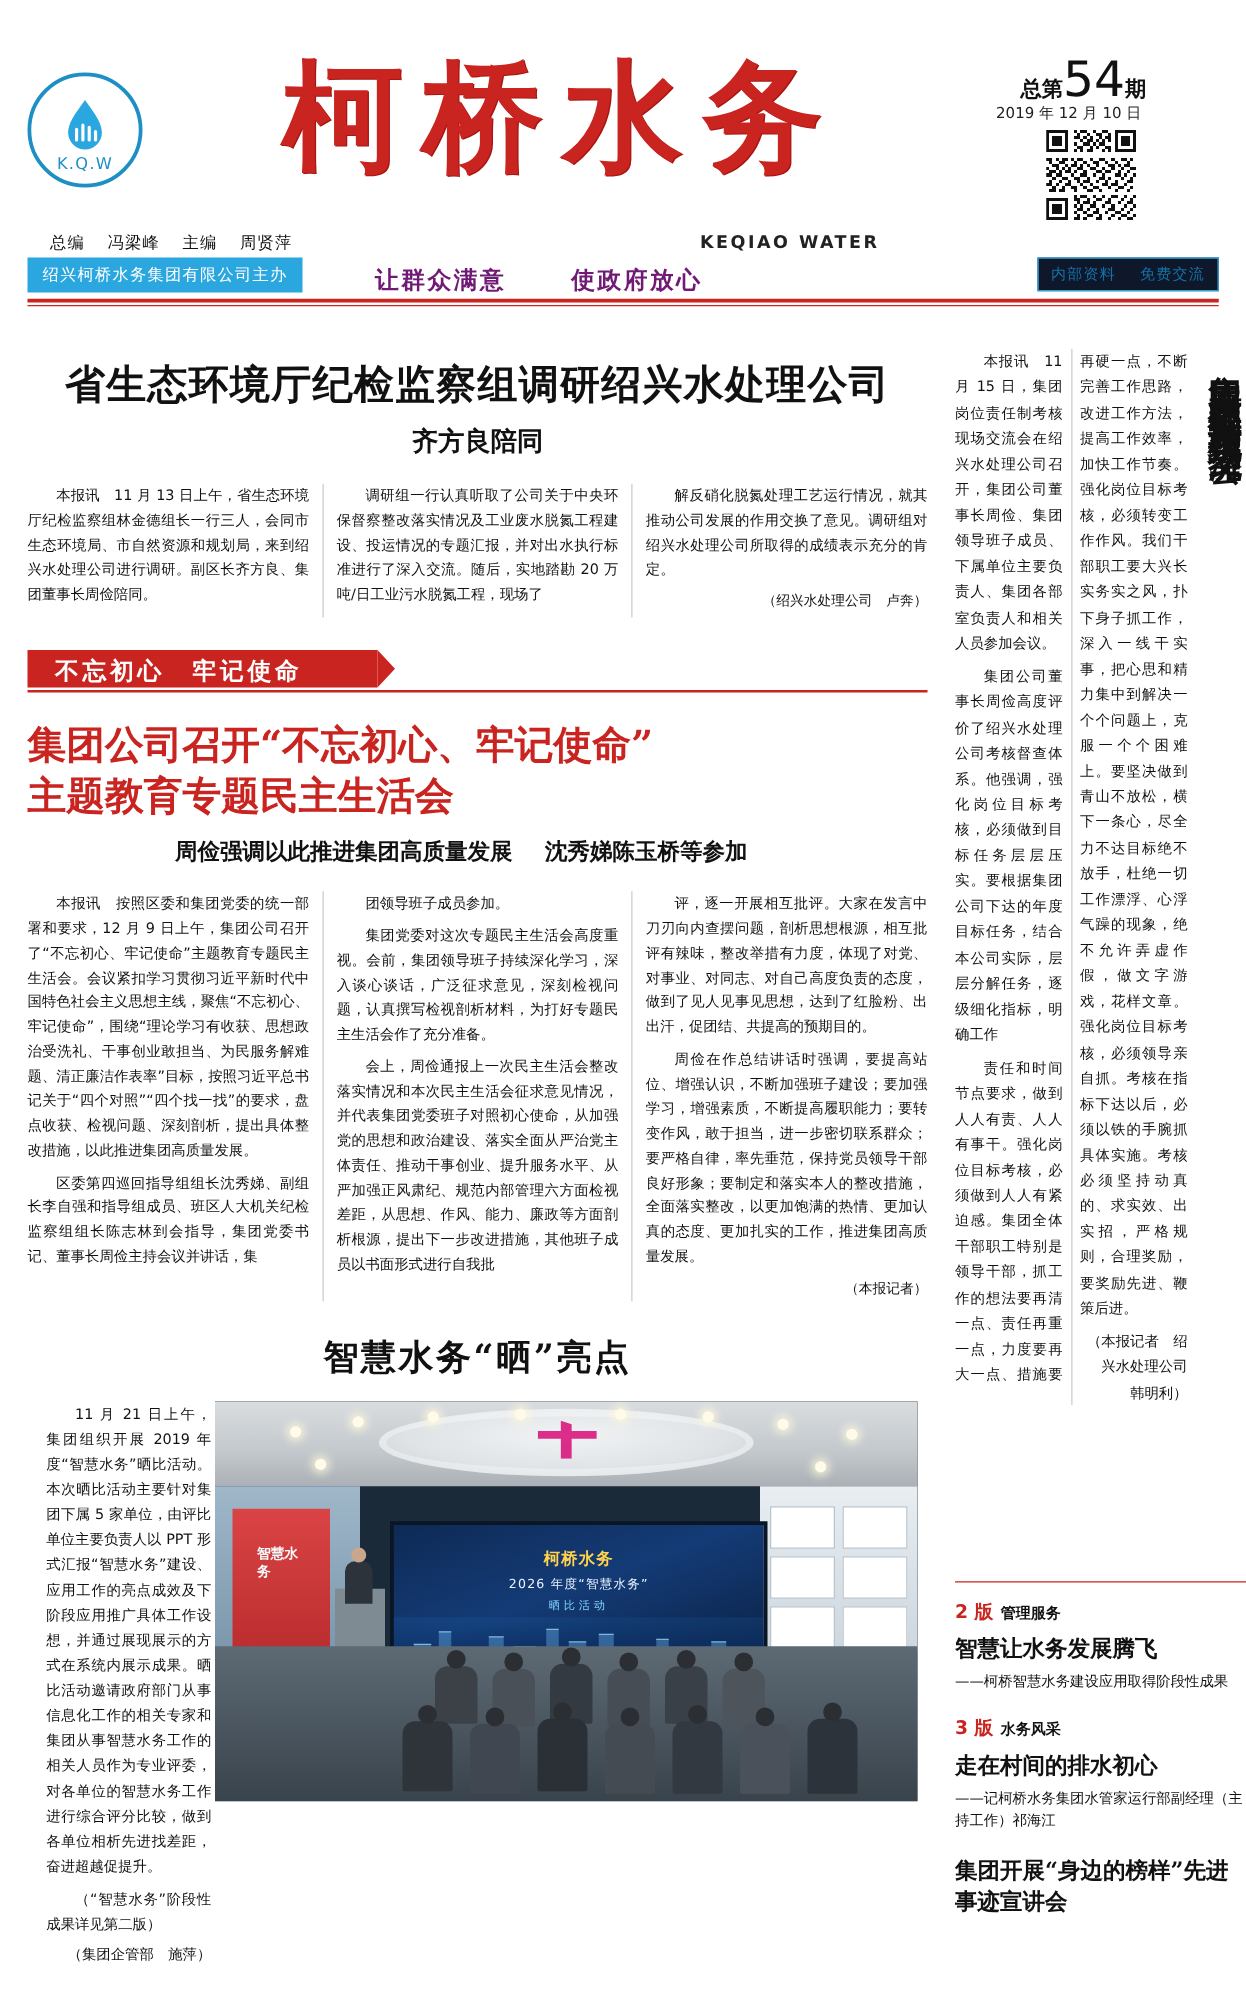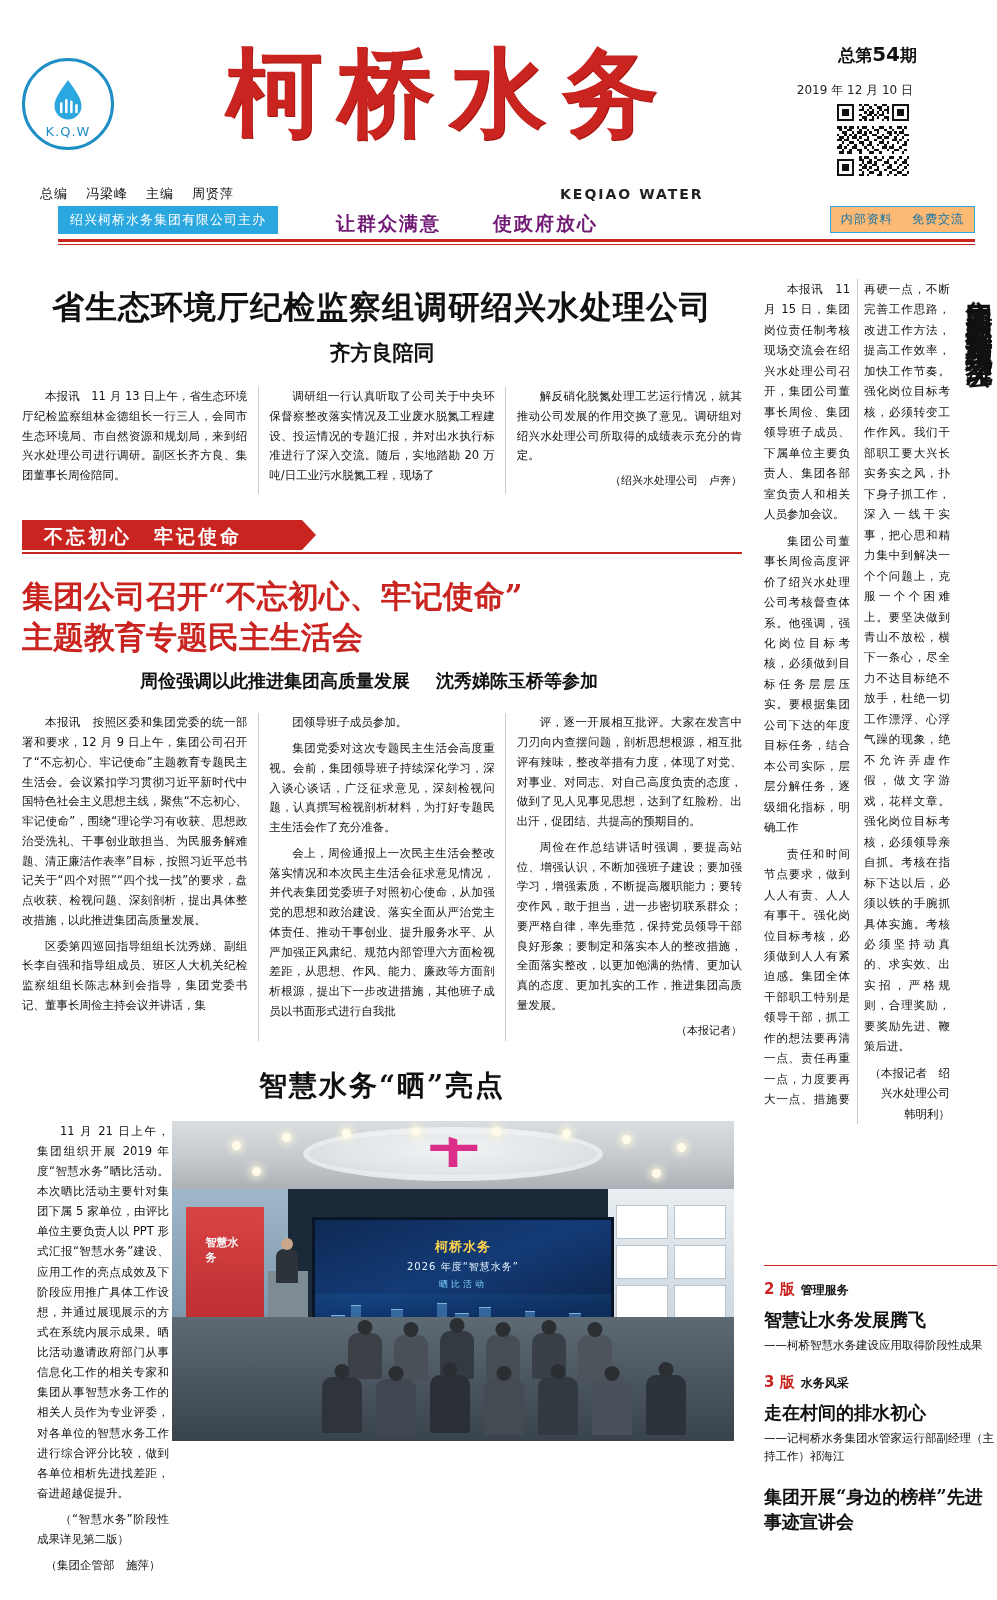--- a/index.html
+++ b/index.html
@@ -40,52 +40,52 @@
     text-shadow:1px 1px 0 #a81612;
   }
   .title-en{
     position:absolute;left:560px;top:186px;
     font-size:14px;letter-spacing:2px;color:#222;font-weight:600;
   }
   .issue-no{
     position:absolute;right:80px;top:42px;
     font-size:17px;font-weight:700;color:#111;
   }
-  .issue-no .big{font-size:20px;font-weight:700;}
+  .issue-no .big{font-size:39px;font-weight:400;}
   .issue-date{
     position:absolute;right:84px;top:82px;
     font-size:12px;color:#222;
   }
   .qr{
     position:absolute;right:88px;top:104px;width:72px;height:72px;
     background:#ffffff;
   }
   .editors{
     position:absolute;left:40px;top:185px;
     font-size:13px;color:#111;letter-spacing:1px;
   }
   .editors span{margin-right:18px;text-align:right;}
 
   
-  .blue-row{position:relative;height:34px;margin-top:6px;margin-left:36px;}
+  .blue-row{position:relative;height:34px;margin-top:6px;}
   .org-tag{
     position:absolute;left:22px;top:0;
     background:#2ba7e0;color:#fff;font-size:13px;
     padding:5px 12px;letter-spacing:1px;
   }
   .slogan{
     position:absolute;left:300px;top:5px;
     font-family:"DejaVu Serif","Liberation Serif",serif;
     font-weight:700;font-size:19px;letter-spacing:2px;color:#701a75;
   }
   .slogan span{margin-right:52px;}
   .internal-tag{
     position:absolute;right:22px;top:0;
     border:1px solid #2ba7e0;color:#1472a8;font-size:12px;
-    padding:4px 10px;letter-spacing:1px;background:#fdba74;
+    padding:4px 10px;letter-spacing:1px;background:#0f172a;
   }
   .rule-red{
     position:absolute;left:22px;right:22px;top:33px;
     height:3px;background:#c9241f;
   }
   .rule-thin{
     position:absolute;left:22px;right:22px;top:38px;
     height:1px;background:#c9241f;
   }
 
@@ -166,21 +166,21 @@
     margin-top:26px;text-align:center;
     font-family:"DejaVu Serif","Liberation Serif",serif;
     font-weight:700;font-size:28px;letter-spacing:2px;color:#111;
   }
   .feature-wrap{position:relative;margin-top:16px;height:330px;}
   .feature-text{
     position:absolute;left:0;top:0;width:132px;
     font-size:11.5px;line-height:1.75;text-align:justify;color:#111;margin-left:15px;
   }
   .feature-text p{margin:0 0 6px 0;text-indent:2em;}
-  .feature-text .sig{text-align:center;text-indent:0;}
+  .feature-text .sig{text-align:right;text-indent:0;font-family:Liberation Mono, monospace;}
   .photo{
     position:absolute;left:150px;top:0;width:562px;height:320px;
     background:#1b2a38;overflow:hidden;
   }
   .photo .ceiling{
     position:absolute;left:0;top:0;width:100%;height:68px;
     background:linear-gradient(180deg,#d9dde0 0%,#c3c8cc 60%,#aab0b5 100%);
   }
   .photo .ceil-oval{
     position:absolute;left:50%;top:6px;transform:translateX(-50%);

